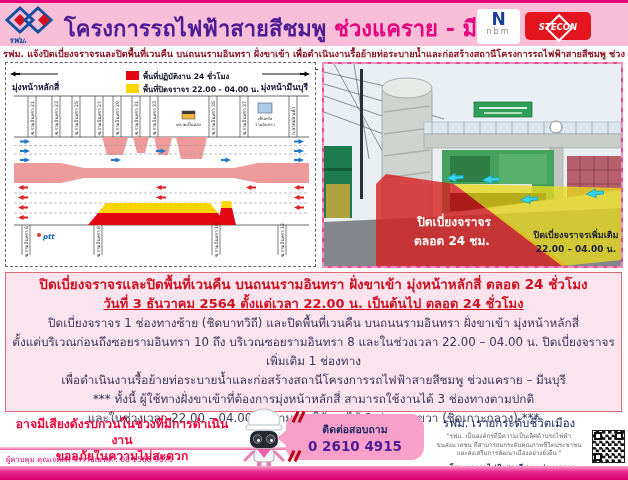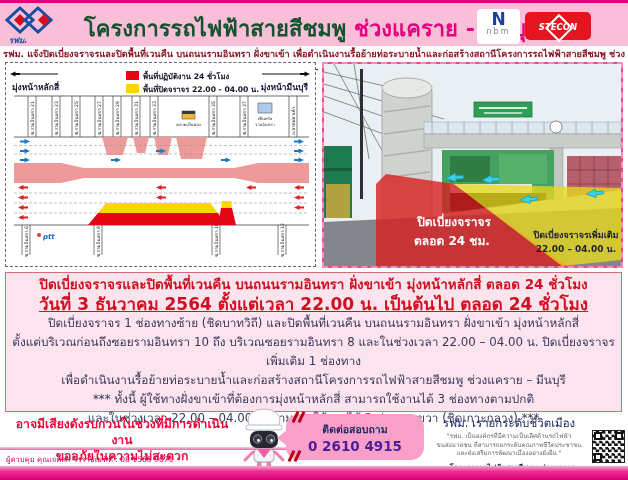--- a/index.html
+++ b/index.html
@@ -3,36 +3,36 @@
 <meta charset="utf-8">
 <style>
   html,body{margin:0;padding:0;background:#fff;}
   .poster{position:relative;width:628px;height:480px;background:#fff;overflow:hidden;
           font-family:"DejaVu Sans","Liberation Sans",sans-serif;}
   .abs{position:absolute;}
   
   .topline{left:0;top:0;width:628px;height:3px;background:#e6007e;}
   .header{left:0;top:3px;width:628px;height:43px;background:#f9bed8;}
   .title{left:64px;top:8px;width:410px;font-size:22px;font-weight:bold;white-space:nowrap;}
-  .title .t1{color:#14532d;margin-left:20px;} .title .t2{color:#e6007e;}
+  .title .t1{color:#4c1d95;} .title .t2{color:#e6007e;}
   .nbm{left:477px;top:6px;width:43px;height:35px;background:#fff;border-radius:4px;text-align:center;line-height:1;}
   .nbm .n{font-size:17px;font-weight:bold;color:#1a3f9e;margin-top:2px;}
   .nbm .s{font-size:8px;color:#8a8a8a;letter-spacing:2px;}
   .stecon{left:525px;top:9px;width:66px;height:28px;background:#e5151f;border-radius:5px;}
   .stecon .dia{position:absolute;left:24px;top:6px;width:16px;height:16px;border:2px solid #fff;transform:rotate(45deg);}
   .stecon .txt{position:absolute;left:0;top:10px;width:66px;text-align:center;color:#fff;font-weight:bold;font-style:italic;font-size:8.5px;}
   .subtitle{left:0;top:46px;width:628px;height:15px;text-align:center;color:#8a1322;font-weight:bold;font-size:9.2px;line-height:15px;}
   
   .diagram-panel{left:5px;top:62px;width:311px;height:205px;border:1.5px dashed #666;background:#fff;box-sizing:border-box;}
   .photo-panel{left:322px;top:62px;width:301px;height:206px;border:2px dashed #f090b8;box-sizing:border-box;background:#ec4899;}
   
   .ann{left:5px;top:272px;width:617px;height:140px;background:#fce4ee;border:1.5px solid #d86a7a;box-sizing:border-box;
        text-align:center;padding-top:1px;}
   .ann .h{color:#cf1020;font-weight:bold;font-size:13.5px;line-height:20px;}
-  .ann .d{color:#cf1020;font-weight:bold;font-size:17px;line-height:20px;text-decoration:underline;}
+  .ann .d{color:#cf1020;font-weight:bold;font-size:13px;line-height:20px;text-decoration:underline;}
   .ann .b{color:#36365a;font-size:11.8px;line-height:19px;}
   
   .noise{left:8px;top:416px;width:228px;text-align:center;color:#f20036;font-weight:bold;font-size:12.2px;line-height:16px;}
   .divider{left:0;top:447px;width:312px;height:3px;background:linear-gradient(180deg,#fad0e2,#ef5fa0);}
   .supervisor{left:6px;top:453px;width:300px;color:#d6006e;font-size:7.6px;}
   .bubble{left:286px;top:414px;width:138px;height:46px;background:#f8a0c9;border-radius:13px;}
   .bubble .l1{position:absolute;left:0;top:7px;width:138px;text-align:center;color:#1c2a60;font-weight:bold;font-size:10.5px;}
   .bubble .l2{position:absolute;left:0;top:24px;width:138px;text-align:center;color:#4c1d95;font-weight:bold;font-size:13.5px;}
   .bubble .sl{position:absolute;width:3px;height:12px;background:#b80012;transform:rotate(25deg);}
   .bubble .tip{position:absolute;left:-9px;top:16px;width:0;height:0;border-top:8px solid transparent;border-bottom:8px solid transparent;border-right:10px solid #f8a0c9;}

